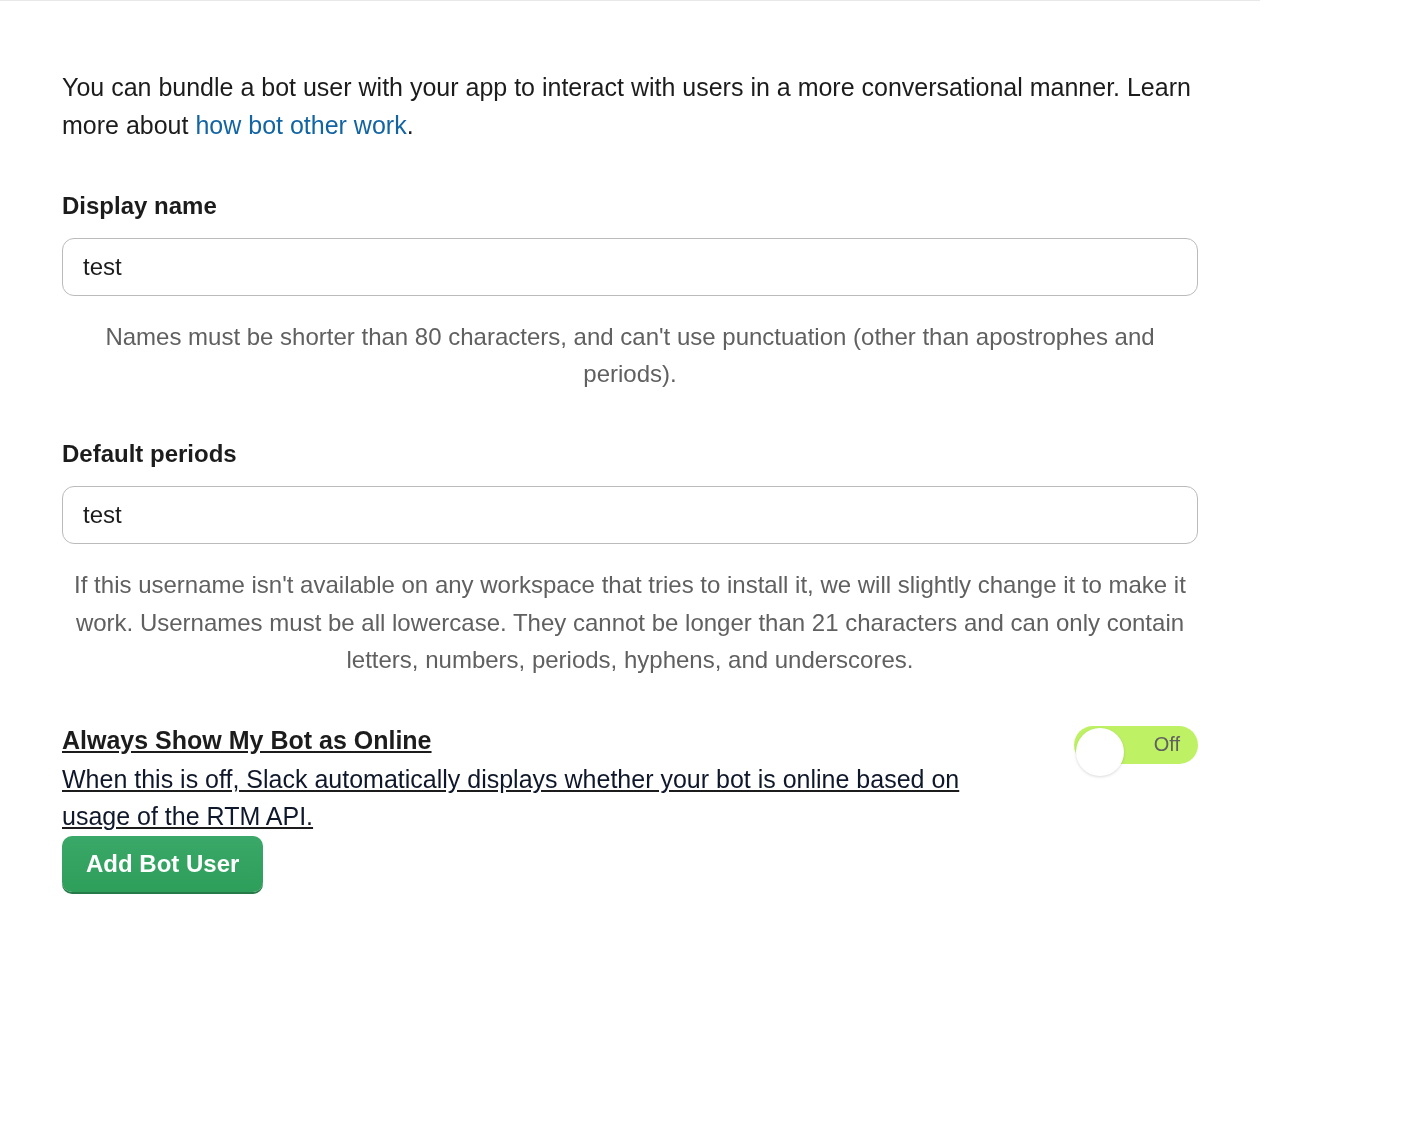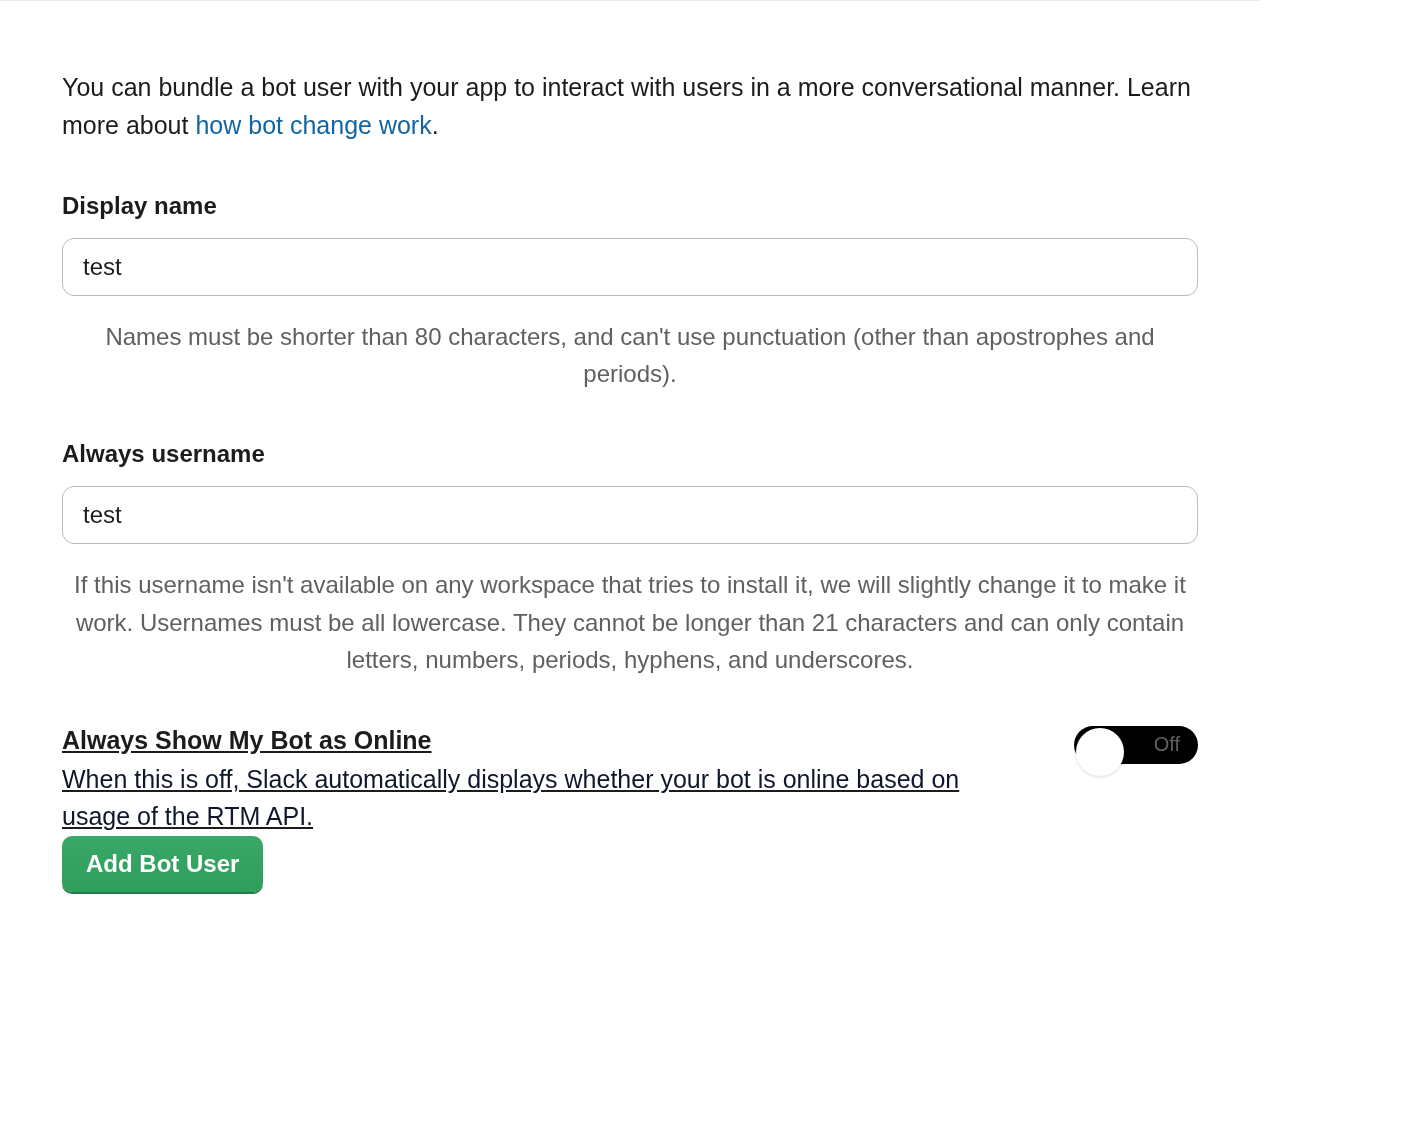--- a/index.html
+++ b/index.html
@@ -76,21 +76,21 @@
     }
     .toggle-description {
       font-size: 25px;
       line-height: 1.5;
       color: #0f172a;
     }
     .toggle-switch {
       position: relative;
       width: 124px;
       height: 38px;
-      background: #000000;
+      background: #bef264;
       border-radius: 26px;
       cursor: pointer;
       display: flex;
       align-items: center;
       flex-shrink: 0;
       margin-left: 40px;
     }
     .toggle-knob {
       position: absolute;
       left: 2px;
@@ -122,31 +122,31 @@
       box-shadow: 0 2px 0 0 #267a47;
       font-family: inherit;
     }
   </style>
 </head>
 <body>
 
 <div class="container">
 
   <p class="intro-text">
-    <span>You can bundle a bot user with your app to interact with users in a more conversational manner. Learn more about </span><a href="#">how bot change work</a><span>.</span>
+    <span>You can bundle a bot user with your app to interact with users in a more conversational manner. Learn more about </span><a href="#">how bot other work</a><span>.</span>
   </p>
 
   <div class="field-group">
     <label class="field-label">Display name</label>
     <input type="text" class="text-input" value="test" style="">
     <p class="help-text">Names must be shorter than 80 characters, and can't use punctuation (other than apostrophes and periods).</p>
   </div>
 
   <div class="field-group">
-    <label class="field-label">Always username</label>
+    <label class="field-label">Default periods</label>
     <input type="text" class="text-input" value="test" style="">
     <p class="help-text">If this username isn't available on any workspace that tries to install it, we will slightly change it to make it work. Usernames must be all lowercase. They cannot be longer than 21 characters and can only contain letters, numbers, periods, hyphens, and underscores.</p>
   </div>
 
   <div class="toggle-row">
     <div class="toggle-info">
       <div class="toggle-label">Always Show My Bot as Online</div>
       <div class="toggle-description">When this is off, Slack automatically displays whether your bot is online based on usage of the RTM API.</div>
     </div>
     <div class="toggle-switch">

